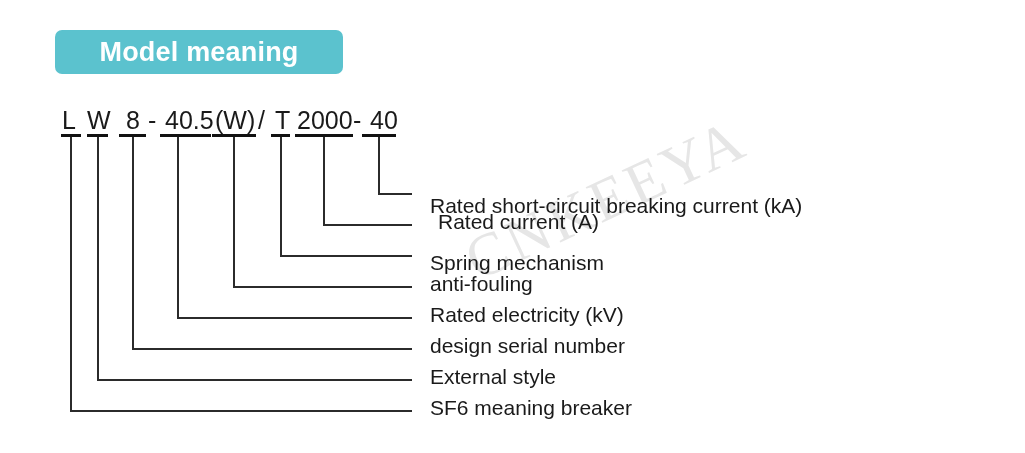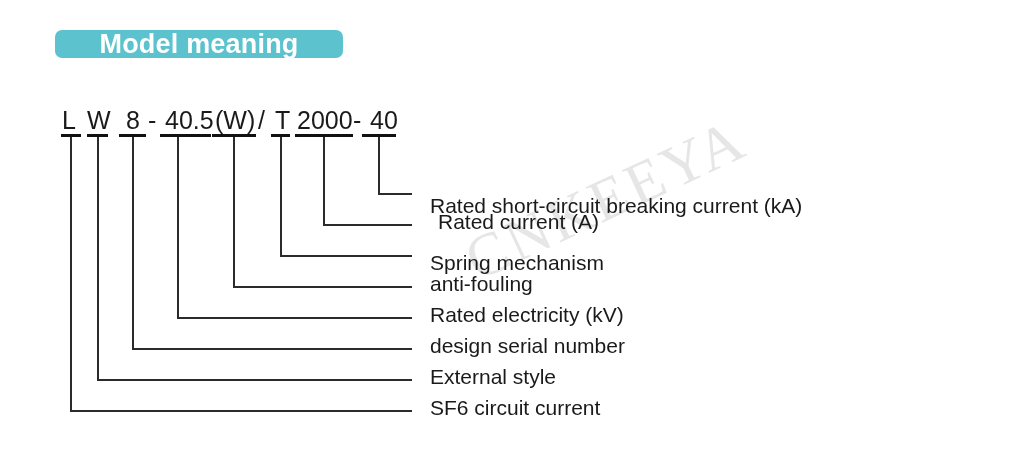--- a/index.html
+++ b/index.html
@@ -19,21 +19,21 @@
     position: absolute;
     inset: 0;
   }
 
   
   .badge {
     position: absolute;
     left: 55px;
     top: 30px;
     width: 288px;
-    height: 28px;
+    height: 44px;
     background: var(--badge-bg, #5bc2ce);
     border-radius: 7px;
     display: flex;
     align-items: center;
     justify-content: center;
   }
   .badge-text {
     color: #ffffff;
     font-size: 27px;
     font-weight: bold;
@@ -163,16 +163,16 @@
     </div>
 
   <div id="label-layer">
       <div class="leader-label" style="top: 194px;">Rated short-circuit breaking current (kA)</div>
       <div class="leader-label" style="top: 210px; margin-left: 8px;">Rated current (A)</div>
       <div class="leader-label" style="top: 251px;">Spring mechanism</div>
       <div class="leader-label" style="top: 272px;">anti-fouling</div>
       <div class="leader-label" style="top: 303px; text-align: center;">Rated electricity (kV)</div>
       <div class="leader-label" style="top: 334px;">design serial number</div>
       <div class="leader-label" style="top: 365px;">External style</div>
-      <div class="leader-label" style="top: 396px;">SF6 circuit current</div>
+      <div class="leader-label" style="top: 396px;">SF6 meaning breaker</div>
     </div>
 
 </div>
 
 </body></html>

